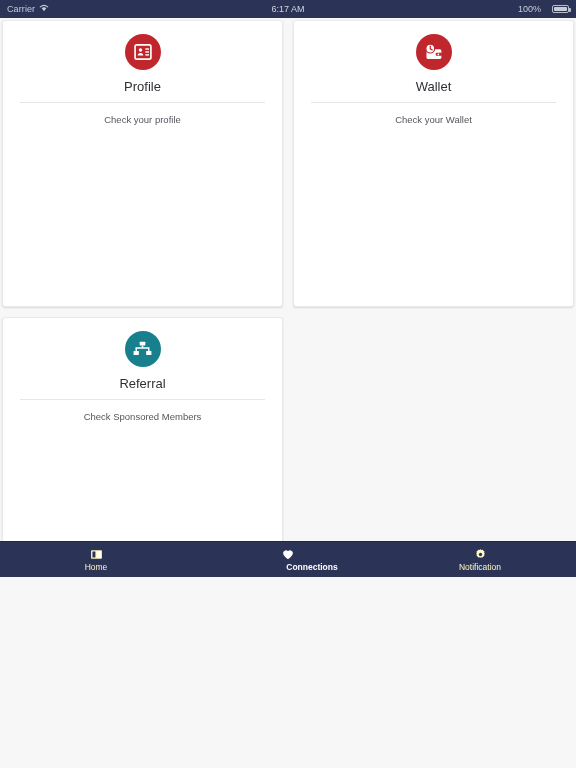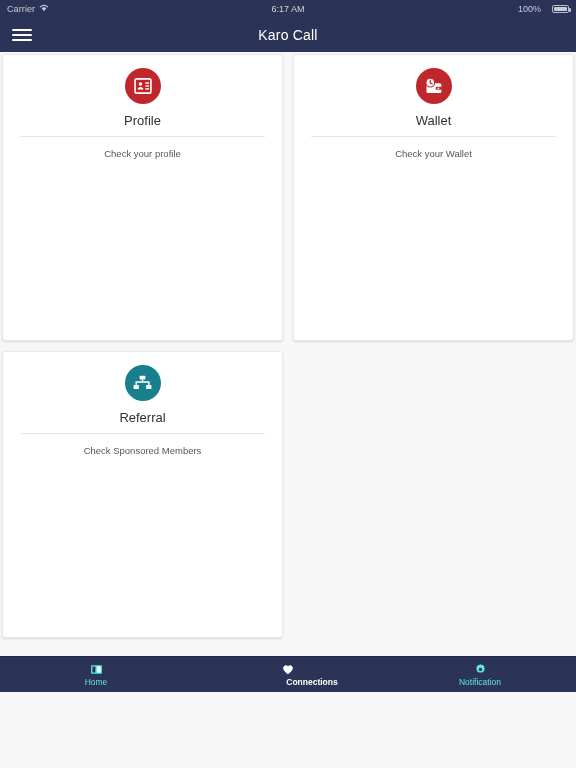--- a/index.html
+++ b/index.html
@@ -11,21 +11,21 @@
   }
 
   body {
     font-family: "Liberation Sans", sans-serif;
     background: #f7f7f8;
     -webkit-font-smoothing: antialiased;
   }
 
   #app {
     width: 576px;
-    height: 692px;
+    height: 577px;
     position: relative;
     display: flex;
     flex-direction: column;
     background: #f7f7f8;
   }
 
   
   .statusbar {
     height: 18px;
     background: #2b3357;
@@ -173,21 +173,21 @@
     align-items: stretch;
   }
   .tab {
     flex: 1 1 0;
     display: flex;
     flex-direction: column;
     align-items: center;
     justify-content: center;
     gap: 2px;
     cursor: pointer;
-    color: #5eead4;
+    color: #fef9c3;
   }
   .tab.active { color: #ffffff; }
   .tab-ico { height: 14px; display: flex; align-items: center; justify-content: center; }
   .tab-label { font-size: 8.5px; line-height: 1; }
   .tab.active .tab-label { font-weight: bold; padding-left: 48px; }
 </style>
 </head>
 <body>
 
 <div id="app">
@@ -204,28 +204,20 @@
     </div>
     <div class="sb-center">6:17 AM</div>
     <div class="sb-right">
       <span>100%</span>
       <span class="batt">
           <i></i>
         </span>
     </div>
   </div>
 
-  <div class="navbar">
-    <div class="hamburger">
-      <span></span>
-        <span></span>
-        <span></span>
-    </div>
-    <div class="nav-title">Karo Call</div>
-  </div>
 
   <div class="content">
     <div class="grid">
 
       <div class="card">
         <div class="card-icon" style="background:#c0272d">
           <svg width="20" height="20" viewBox="0 0 24 24">
             <rect x="2.5" y="3.5" width="19" height="17" rx="2" fill="none" stroke="#ffffff" stroke-width="2"></rect>
             <circle cx="9" cy="9.5" r="2.1" fill="#ffffff"></circle>
             <path d="M5.6 16.2c0-2 1.6-3.1 3.4-3.1s3.4 1.1 3.4 3.1z" fill="#ffffff"></path>

